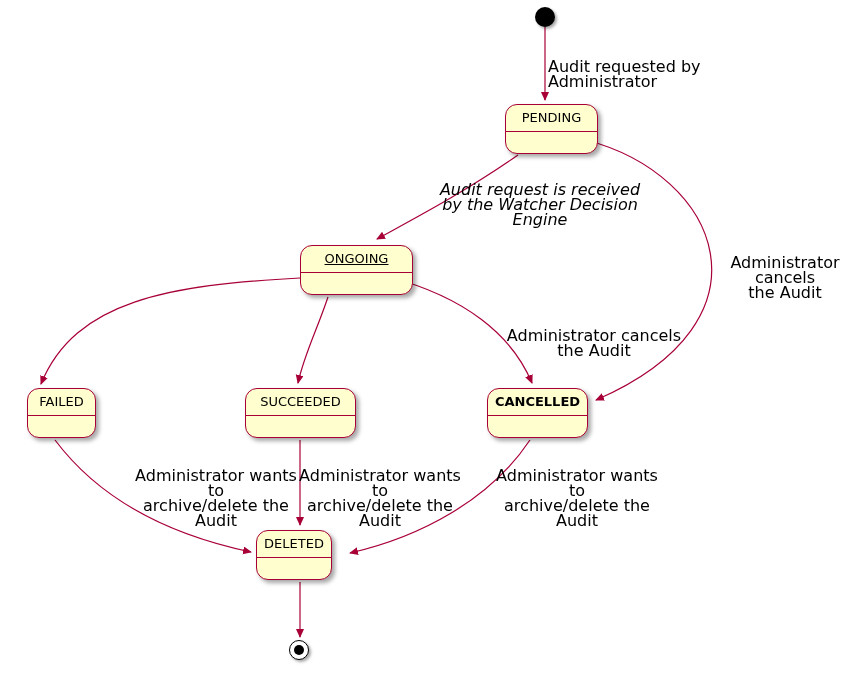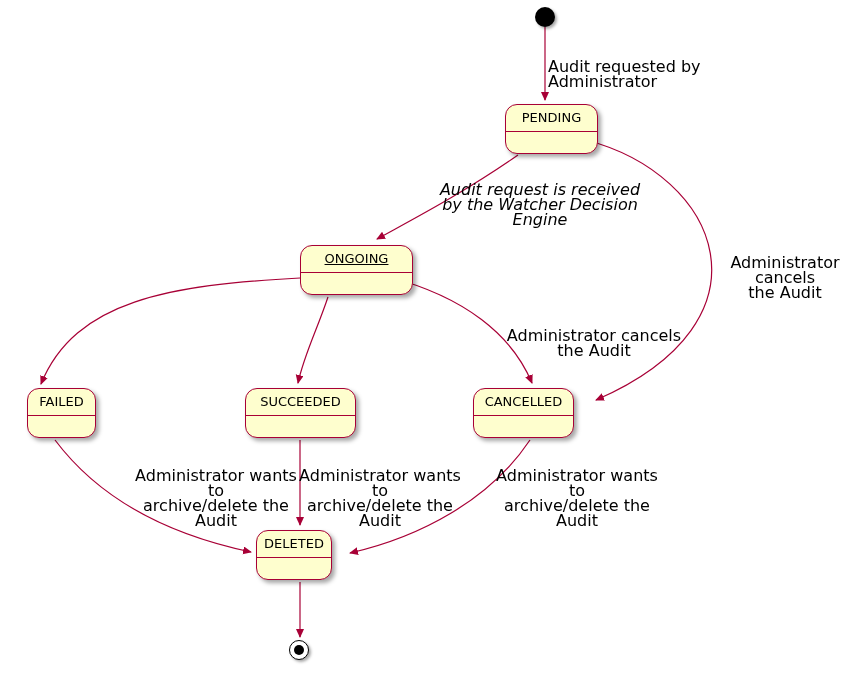--- a/index.html
+++ b/index.html
@@ -140,21 +140,21 @@
     <div class="state-divider"></div>
     <div class="state-body"></div>
   </div>
 
   <div class="state" style="left:245px; top:388px; width:111px;">
     <div class="state-title">SUCCEEDED</div>
     <div class="state-divider"></div>
     <div class="state-body"></div>
   </div>
 
-  <div class="state" style="left:473px; top:388px; width:101px;">
+  <div class="state" style="left:487px; top:388px; width:101px;font-weight:bold;">
     <div class="state-title">CANCELLED</div>
     <div class="state-divider"></div>
     <div class="state-body"></div>
   </div>
 
   <div class="state" style="left:256px; top:530px; width:76px;">
     <div class="state-title">DELETED</div>
     <div class="state-divider"></div>
     <div class="state-body"></div>
   </div>

